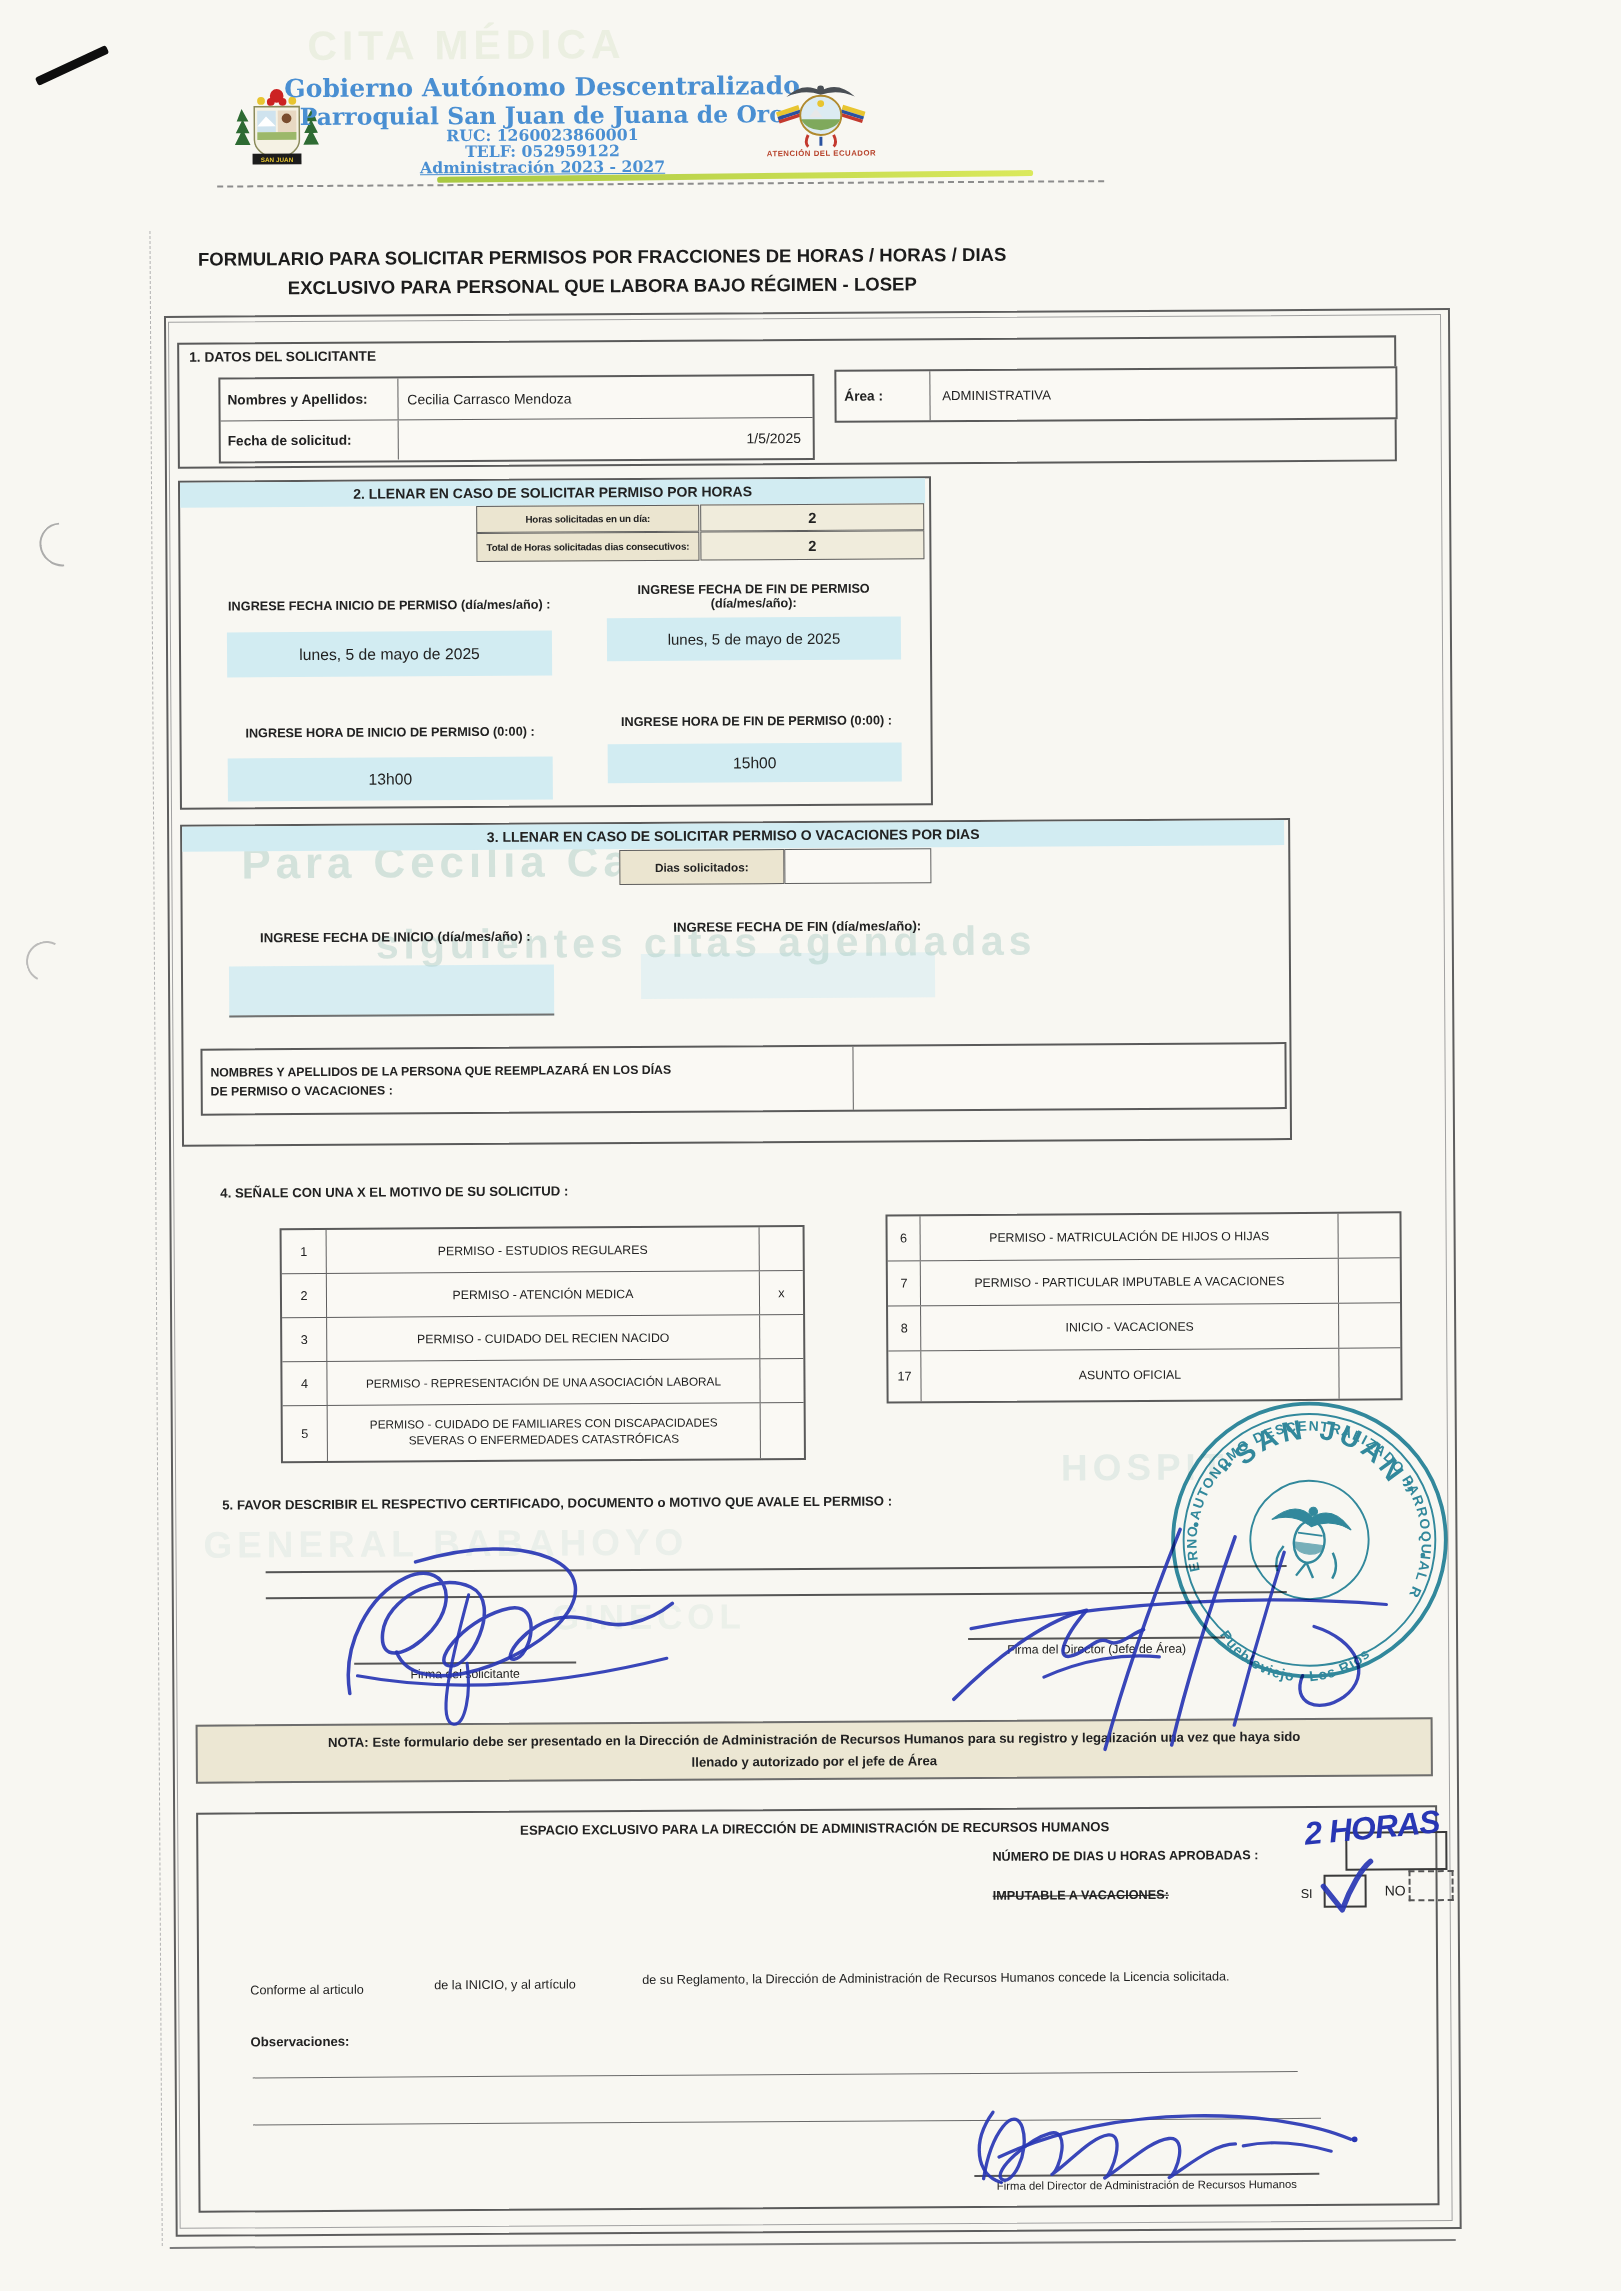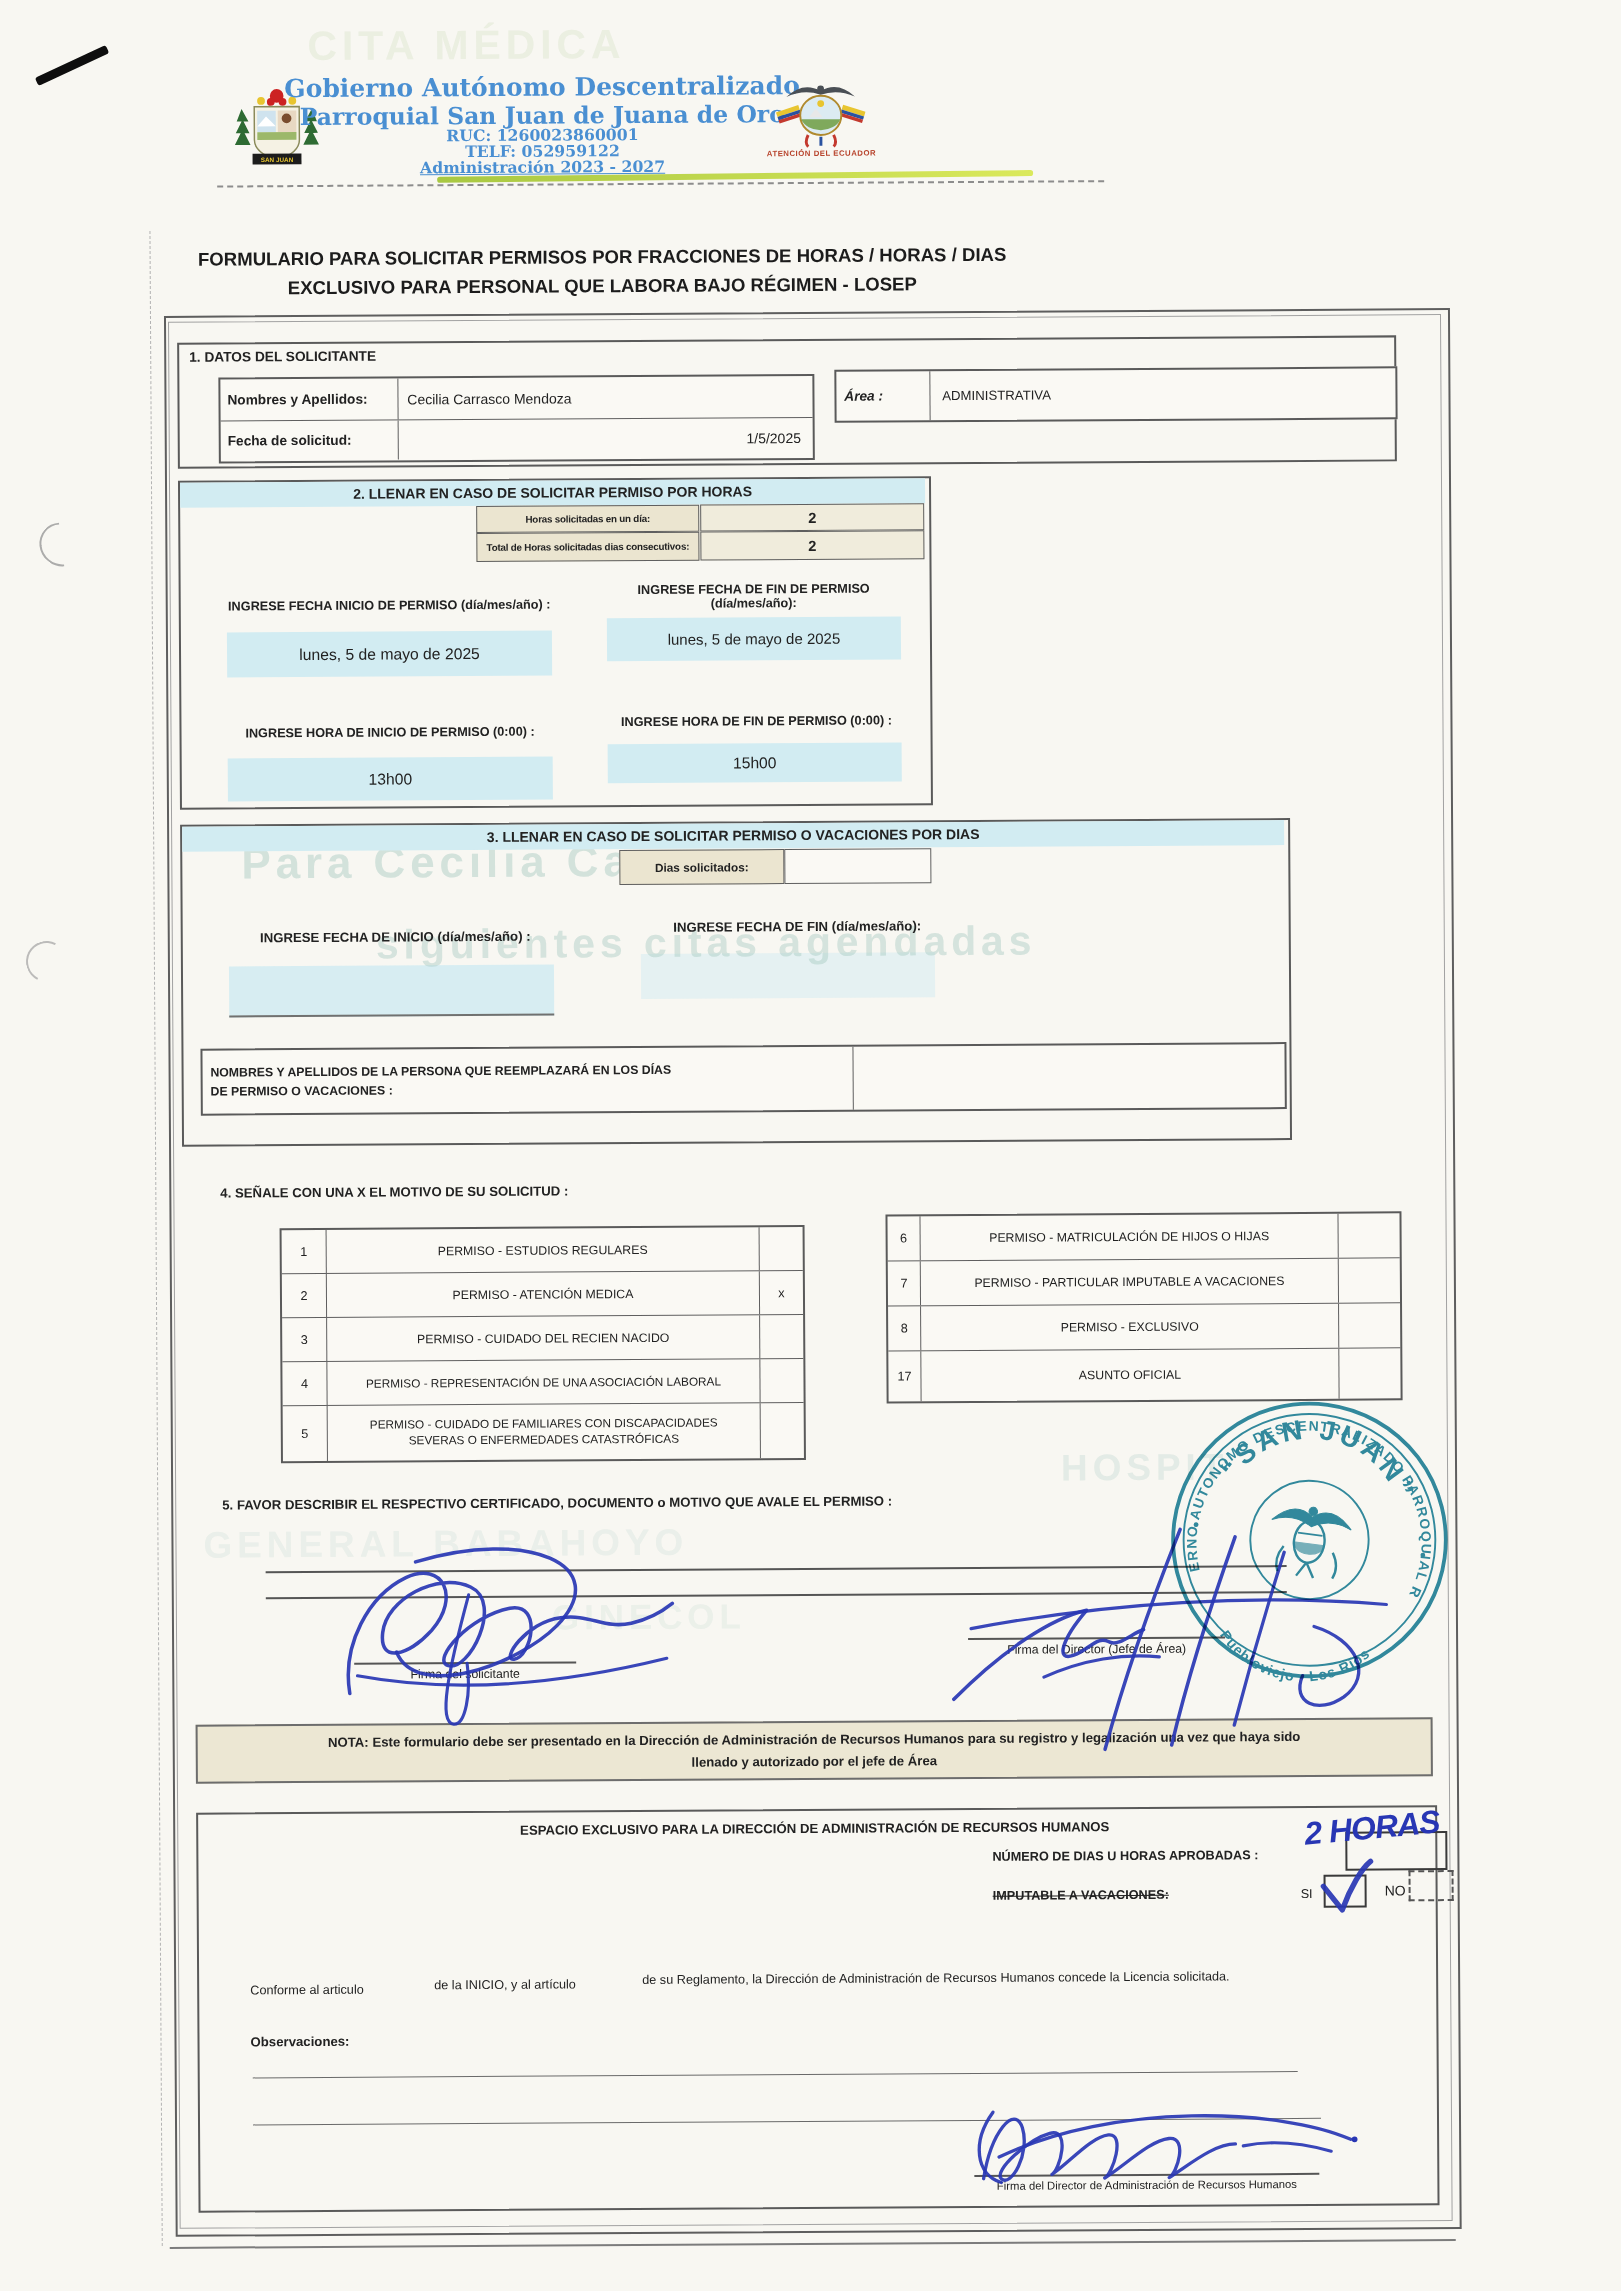--- a/index.html
+++ b/index.html
@@ -106,21 +106,21 @@
         <div class="bold cellflex" style="width:178px;height:100%;border-right:1.5px solid #5f5f5f;padding-left:6.9px;font-size:13.7px;box-sizing:border-box;">Nombres y Apellidos:</div>
         <div class="cellflex" style="flex:1;height:100%;padding-left:8.8px;font-size:14px;">Cecilia Carrasco Mendoza</div>
       </div>
       <div class="cellflex" style="height:39px;">
         <div class="bold cellflex" style="width:178px;height:100%;border-right:1.5px solid #5f5f5f;padding-left:6.9px;font-size:13.7px;box-sizing:border-box;">Fecha de solicitud:</div>
         <div class="cellflex" style="flex:1;height:100%;justify-content:flex-end;padding-right:11.8px;font-size:14px;">1/5/2025</div>
       </div>
     </div>
 
     <div class="abs b2 z2" style="left:839px;top:370px;width:559px;height:49px;background:#faf9f4;display:flex;">
-      <div class="bold cellflex" style="width:94px;height:100%;border-right:1.5px solid #5f5f5f;padding-left:7.8px;font-size:13.7px;box-sizing:border-box;font-style:italic;">Área :</div>
+      <div class="bold cellflex" style="width:94px;height:100%;border-right:1.5px solid #5f5f5f;padding-left:7.8px;font-size:13.7px;box-sizing:border-box;">Área :</div>
       <div class="cellflex" style="flex:1;height:100%;padding-left:11.8px;font-size:13.2px;">ADMINISTRATIVA</div>
     </div>
 
     <div class="abs b2" style="left:182px;top:477px;width:749px;height:325px;"></div>
     <div class="abs band ctr bold z2" style="left:184px;top:479px;width:745px;height:24.5px;font-size:14px;line-height:24.5px;">2. LLENAR EN CASO DE SOLICITAR PERMISO POR HORAS</div>
 
     <div class="abs b15 beige cellflex z2" style="left:480px;top:504px;width:223px;height:27.4px;font-size:9.8px;font-weight:700;justify-content:center;letter-spacing:-0.2px;box-sizing:border-box;">Horas solicitadas en un día:</div>
     <div class="abs b15 cellflex z2" style="left:704px;top:504px;width:224px;height:27.4px;background:#f0ecdc;font-size:14.7px;font-weight:700;justify-content:center;box-sizing:border-box;">2</div>
     <div class="abs b15 beige cellflex z2" style="left:480px;top:531px;width:223px;height:29px;font-size:9.8px;font-weight:700;justify-content:center;letter-spacing:-0.2px;box-sizing:border-box;">Total de Horas solicitadas dias consecutivos:</div>
     <div class="abs b15 cellflex z2" style="left:704px;top:531px;width:224px;height:29px;background:#f0ecdc;font-size:14.7px;font-weight:700;justify-content:center;box-sizing:border-box;">2</div>
@@ -209,21 +209,21 @@
       <div class="cellflex" style="height:44px;border-bottom:1.5px solid #5f5f5f;">
         <div class="cellflex" style="width:33px;height:100%;border-right:1.5px solid #5f5f5f;justify-content:center;font-size:12.7px;box-sizing:border-box;">7</div>
         <div class="cellflex ctr" style="flex:1;height:100%;border-right:1.5px solid #5f5f5f;justify-content:center;box-sizing:border-box;">
             <span style="font-size:12.3px;">PERMISO - PARTICULAR IMPUTABLE A VACACIONES</span>
           </div>
         <div class="cellflex" style="width:61px;height:100%;justify-content:center;font-size:12.7px;"></div>
       </div>
       <div class="cellflex" style="height:44px;border-bottom:1.5px solid #5f5f5f;">
         <div class="cellflex" style="width:33px;height:100%;border-right:1.5px solid #5f5f5f;justify-content:center;font-size:12.7px;box-sizing:border-box;">8</div>
         <div class="cellflex ctr" style="flex:1;height:100%;border-right:1.5px solid #5f5f5f;justify-content:center;box-sizing:border-box;">
-            <span style="font-size:12.3px;">PERMISO - EXCLUSIVO</span>
+            <span style="font-size:12.3px;">INICIO - VACACIONES</span>
           </div>
         <div class="cellflex" style="width:61px;height:100%;justify-content:center;font-size:12.7px;"></div>
       </div>
       <div class="cellflex" style="height:50px;">
         <div class="cellflex" style="width:33px;height:100%;border-right:1.5px solid #5f5f5f;justify-content:center;font-size:12.7px;box-sizing:border-box;">17</div>
         <div class="cellflex ctr" style="flex:1;height:100%;border-right:1.5px solid #5f5f5f;justify-content:center;box-sizing:border-box;">
             <span style="font-size:12.3px;">ASUNTO OFICIAL</span>
           </div>
         <div class="cellflex" style="width:61px;height:100%;justify-content:center;font-size:12.7px;"></div>
       </div>

